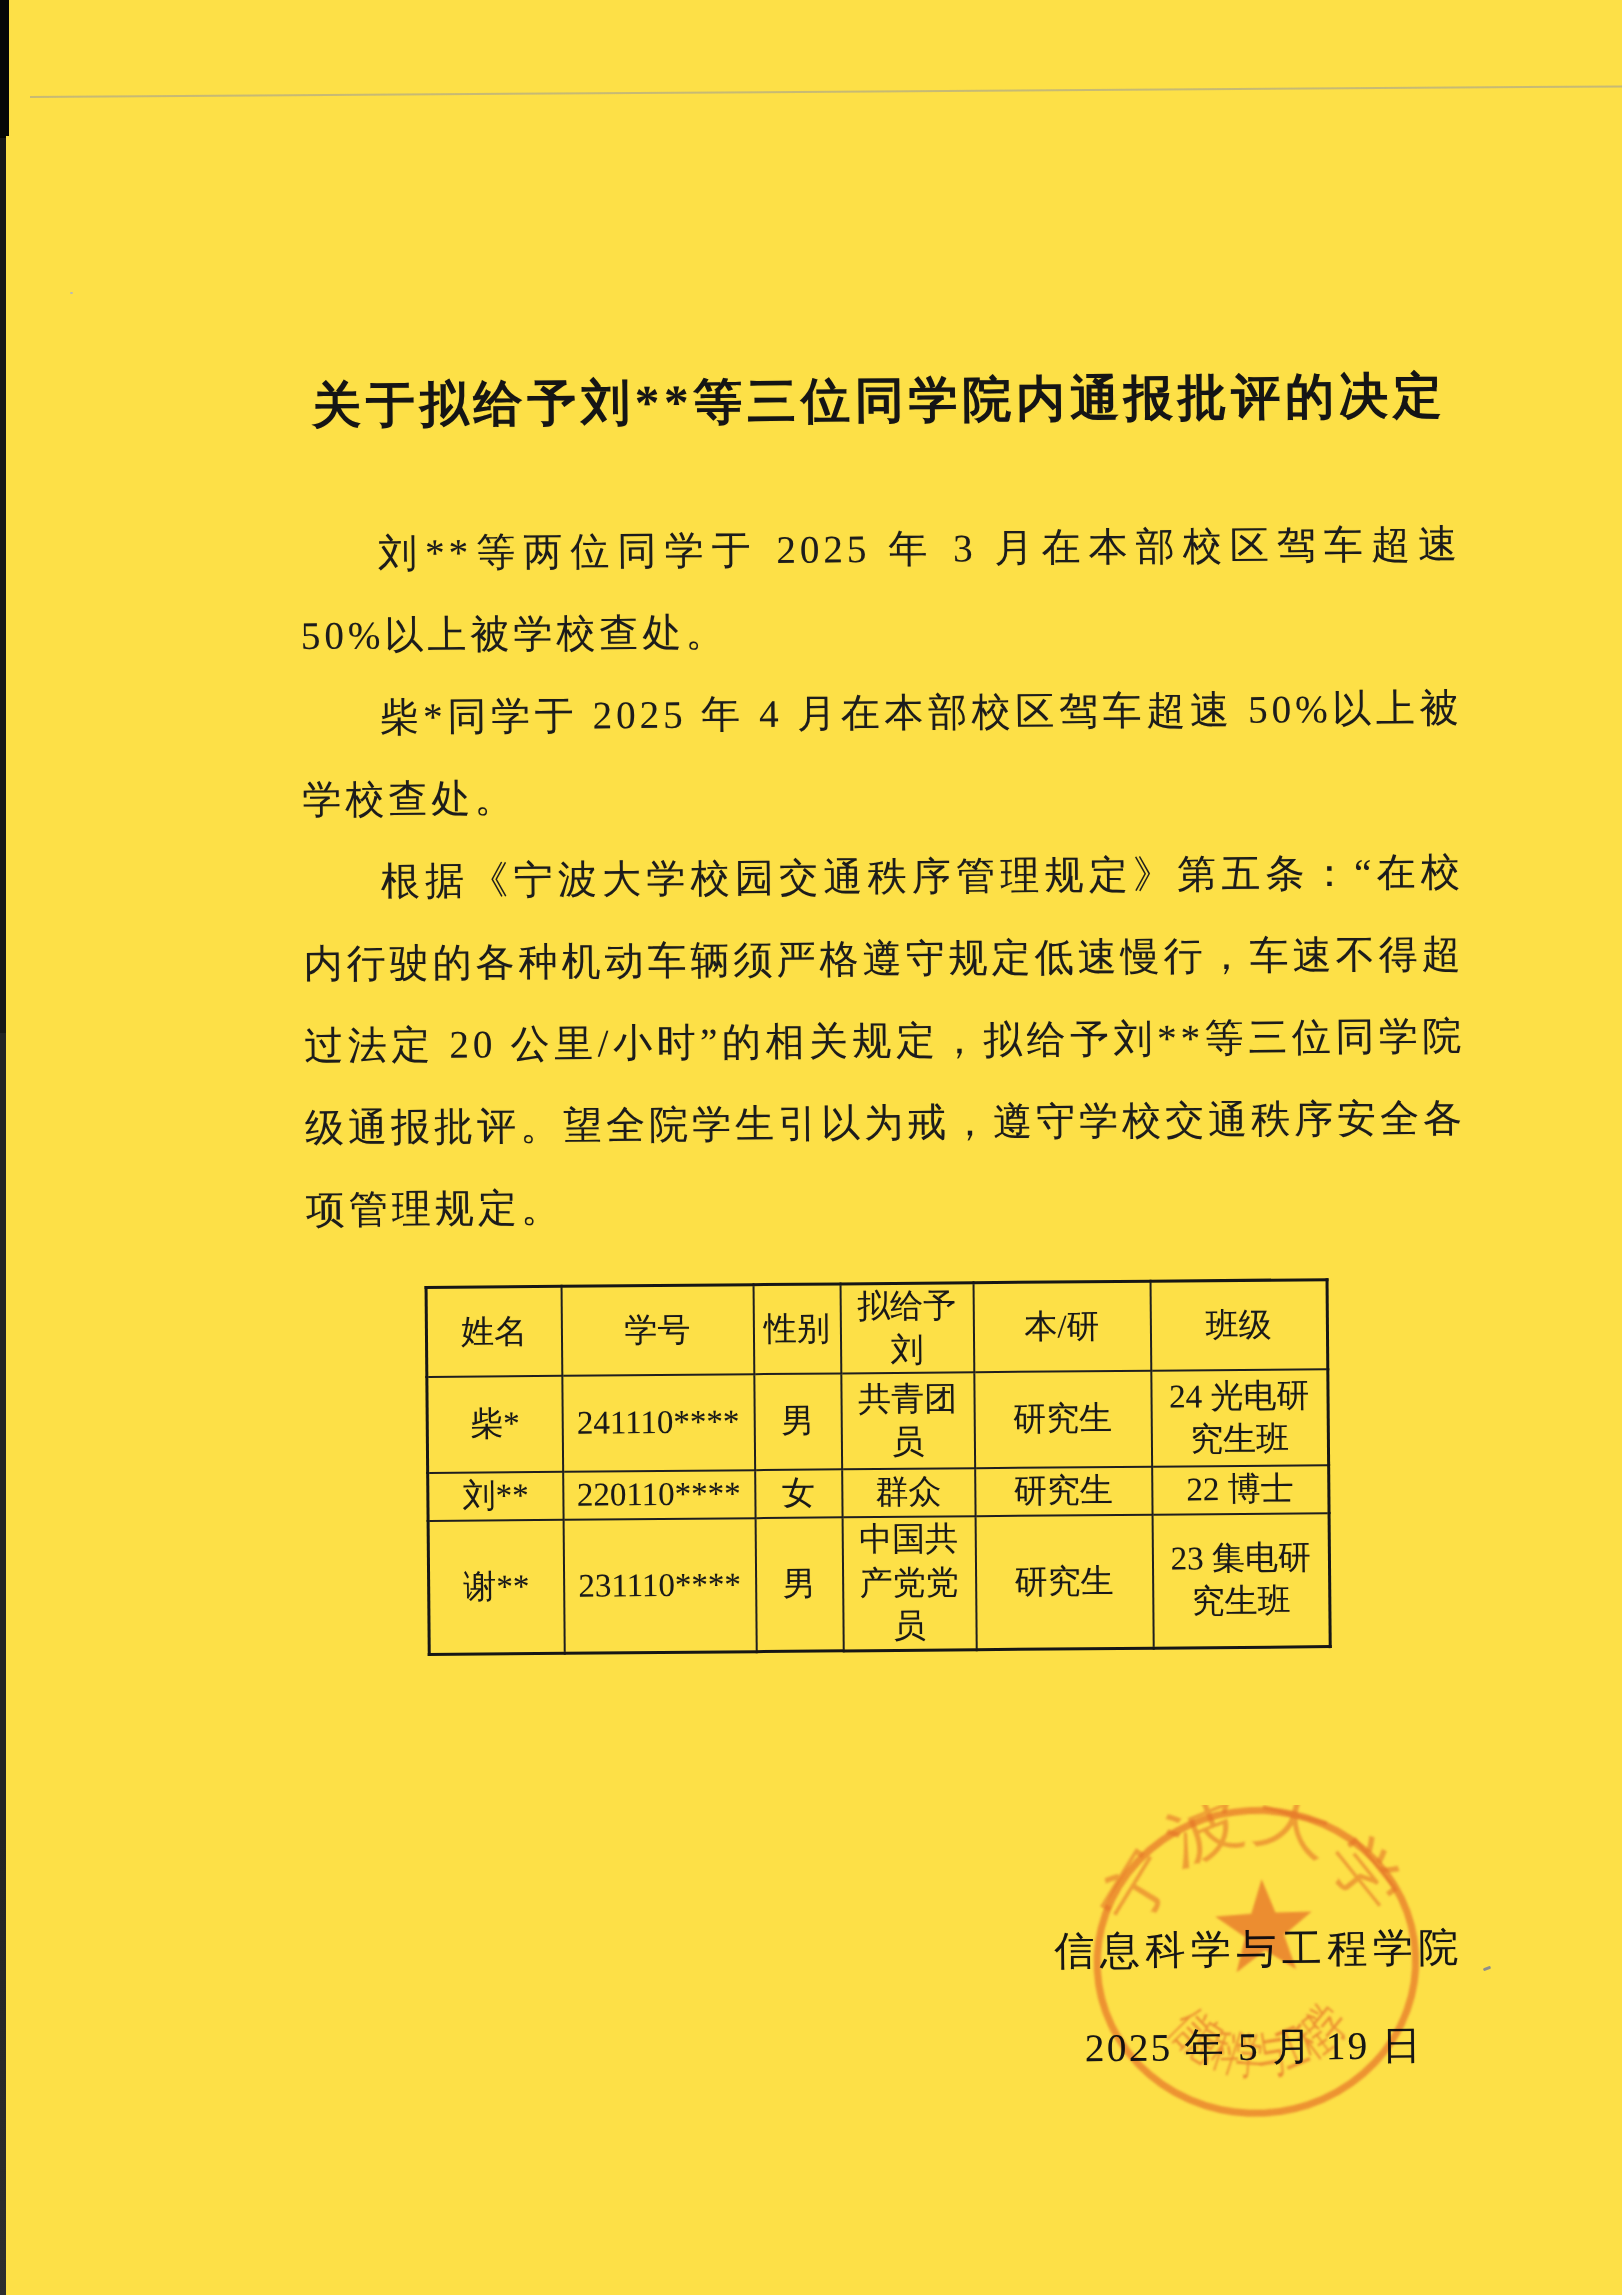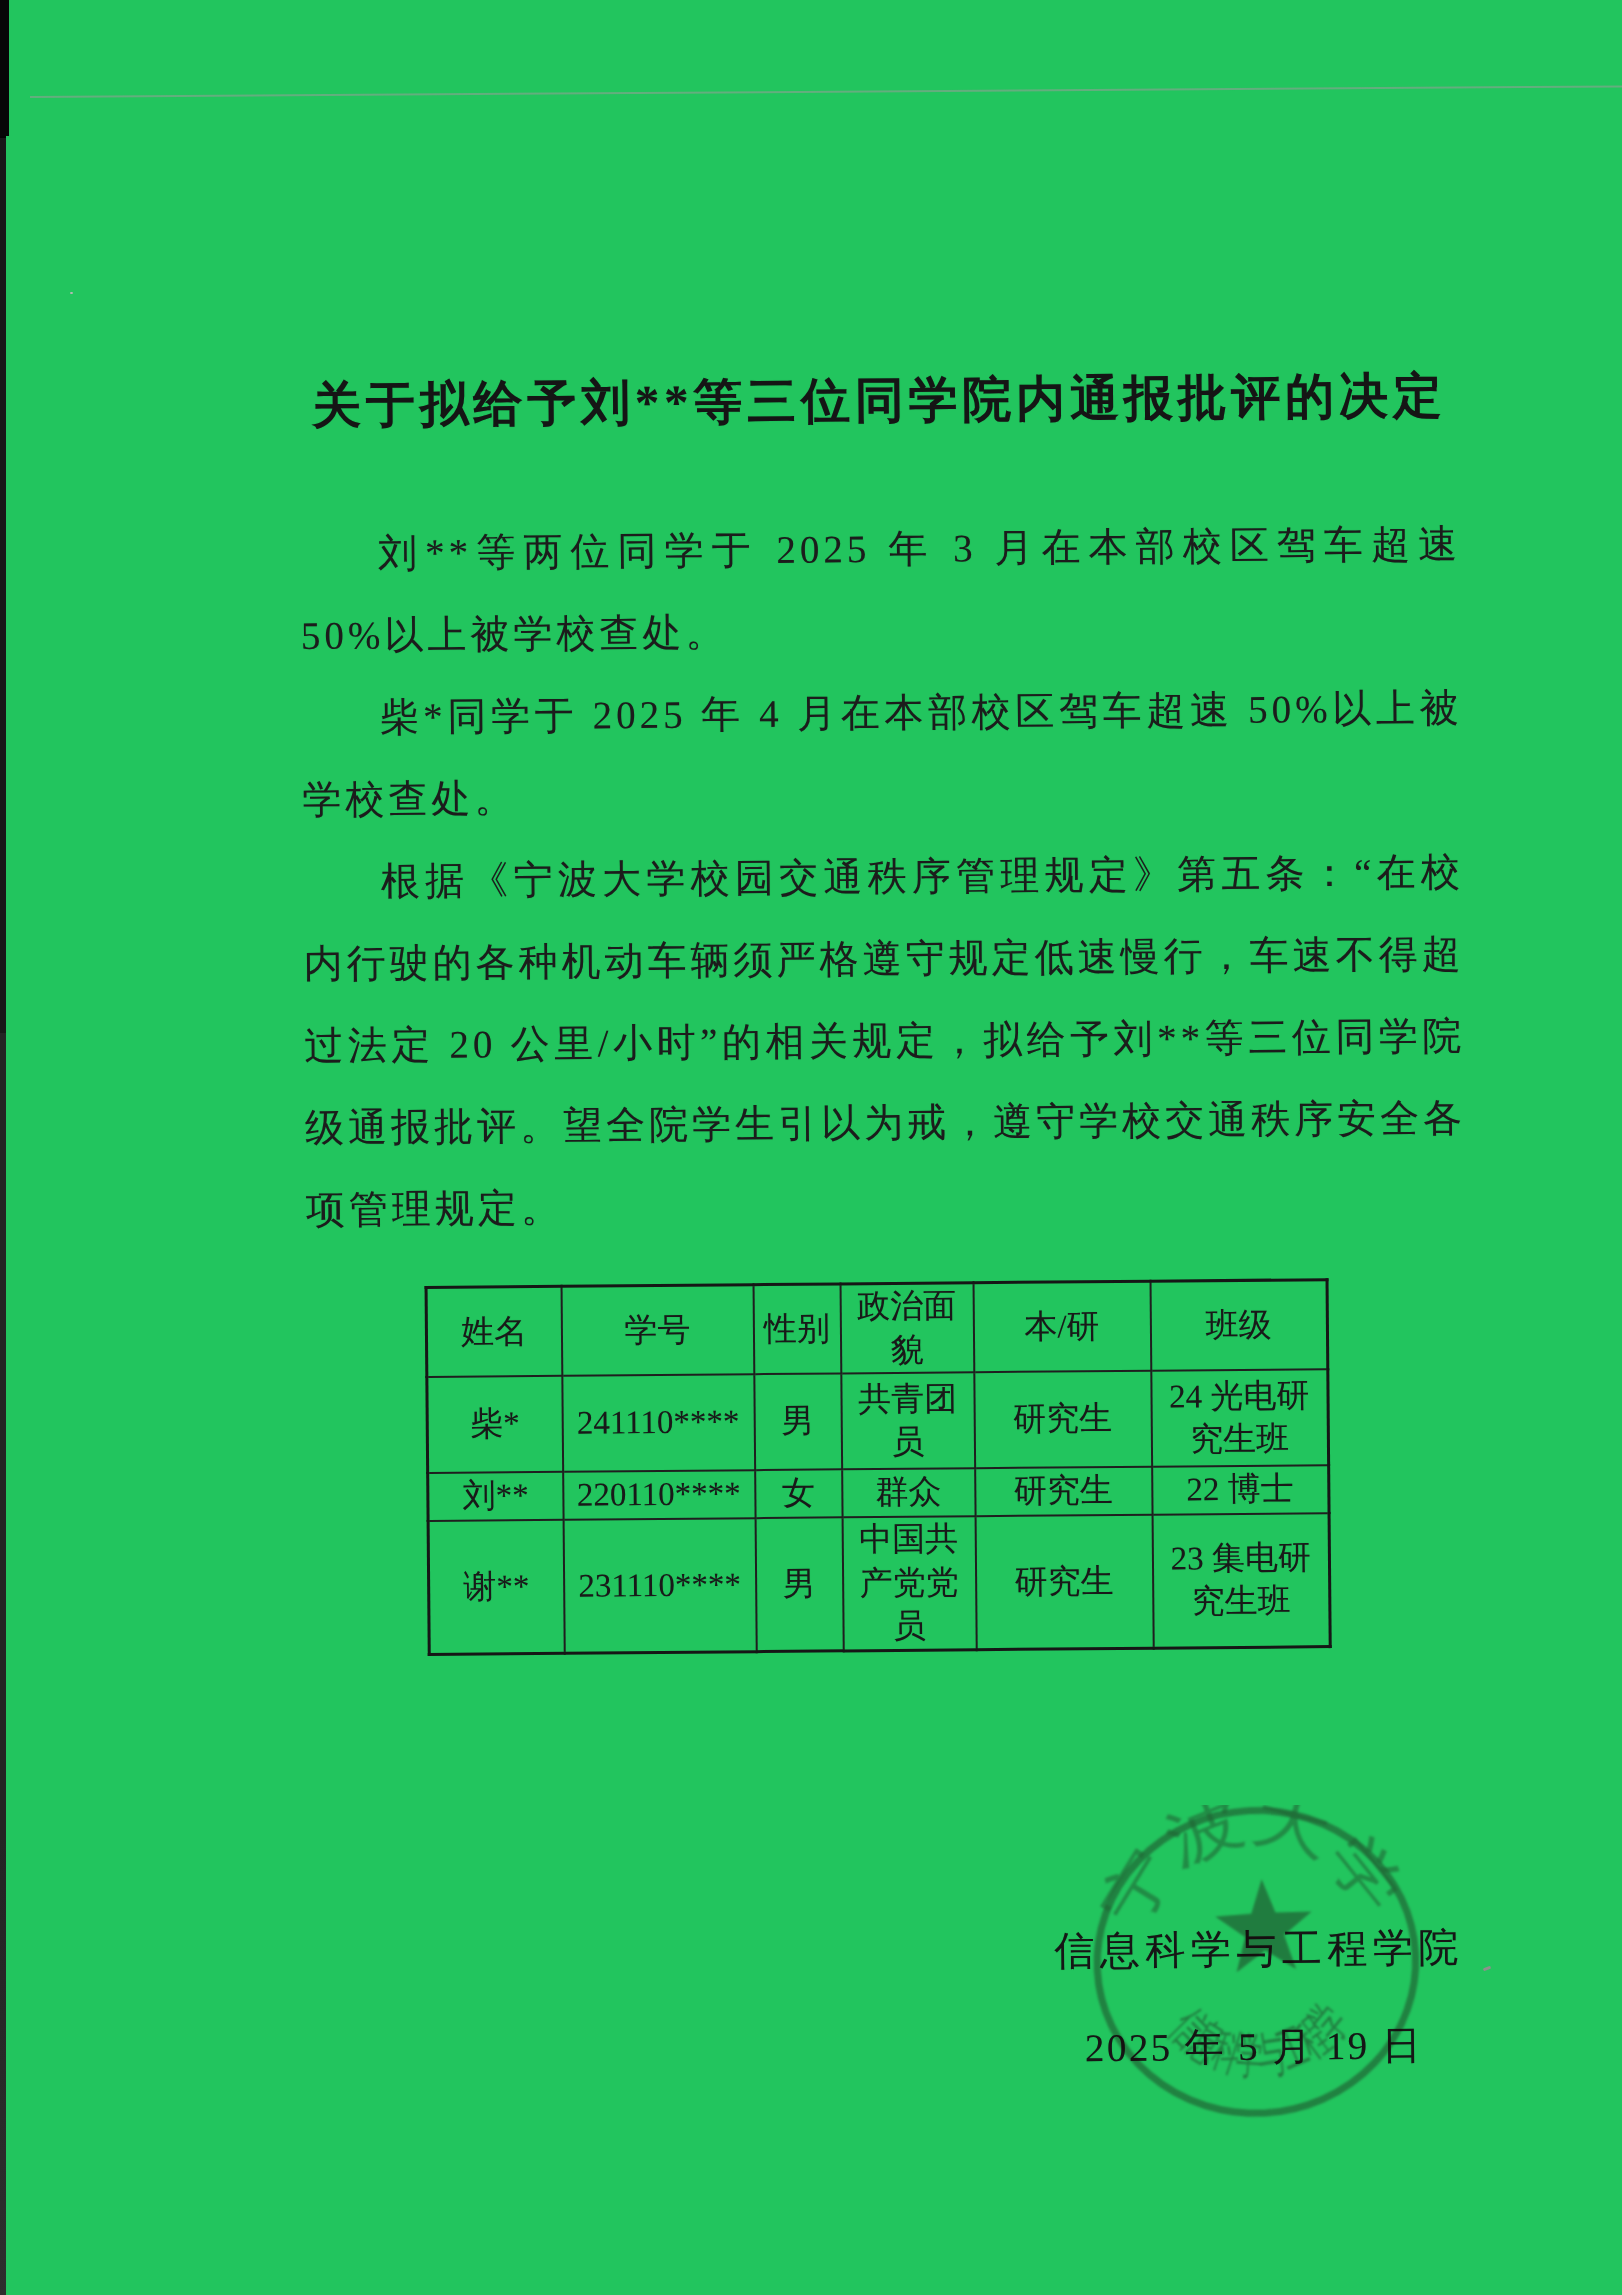--- a/index.html
+++ b/index.html
@@ -5,21 +5,21 @@
   html,body{margin:0;padding:0;}
   body{
     width:1623px;height:2295px;
     background:#f2f2f0;
     font-family:"Liberation Serif","DejaVu Serif",serif;
     overflow:hidden;
   }
   .page{
     position:relative;
     width:1623px;height:2295px;
-    background:#22c55e;
+    background:#fde047;
     color:#1b1b1b;
     overflow:hidden;
   }
   
   .scan-edge{
     position:absolute;left:0;top:0;width:5.5px;height:2295px;
     background:linear-gradient(to bottom,#050505 0 6%,#181818 6% 45%,#242424 45% 80%,#2e2e2e);
     z-index:5;
   }
   .scan-edge-top{
@@ -148,21 +148,21 @@
           <col style="width:87px">
           <col style="width:133px">
           <col style="width:177px">
           <col style="width:177px">
         </colgroup>
         <thead>
           <tr class="hdr-row">
             <th>姓名</th>
             <th>学号</th>
             <th>性别</th>
-            <th>政治面貌</th>
+            <th>拟给予刘</th>
             <th>本/研</th>
             <th>班级</th>
           </tr>
         </thead>
         <tbody>
           <tr class="row-0">
             <td>柴*</td>
             <td>241110****</td>
             <td>男</td>
             <td>共青团员</td>

